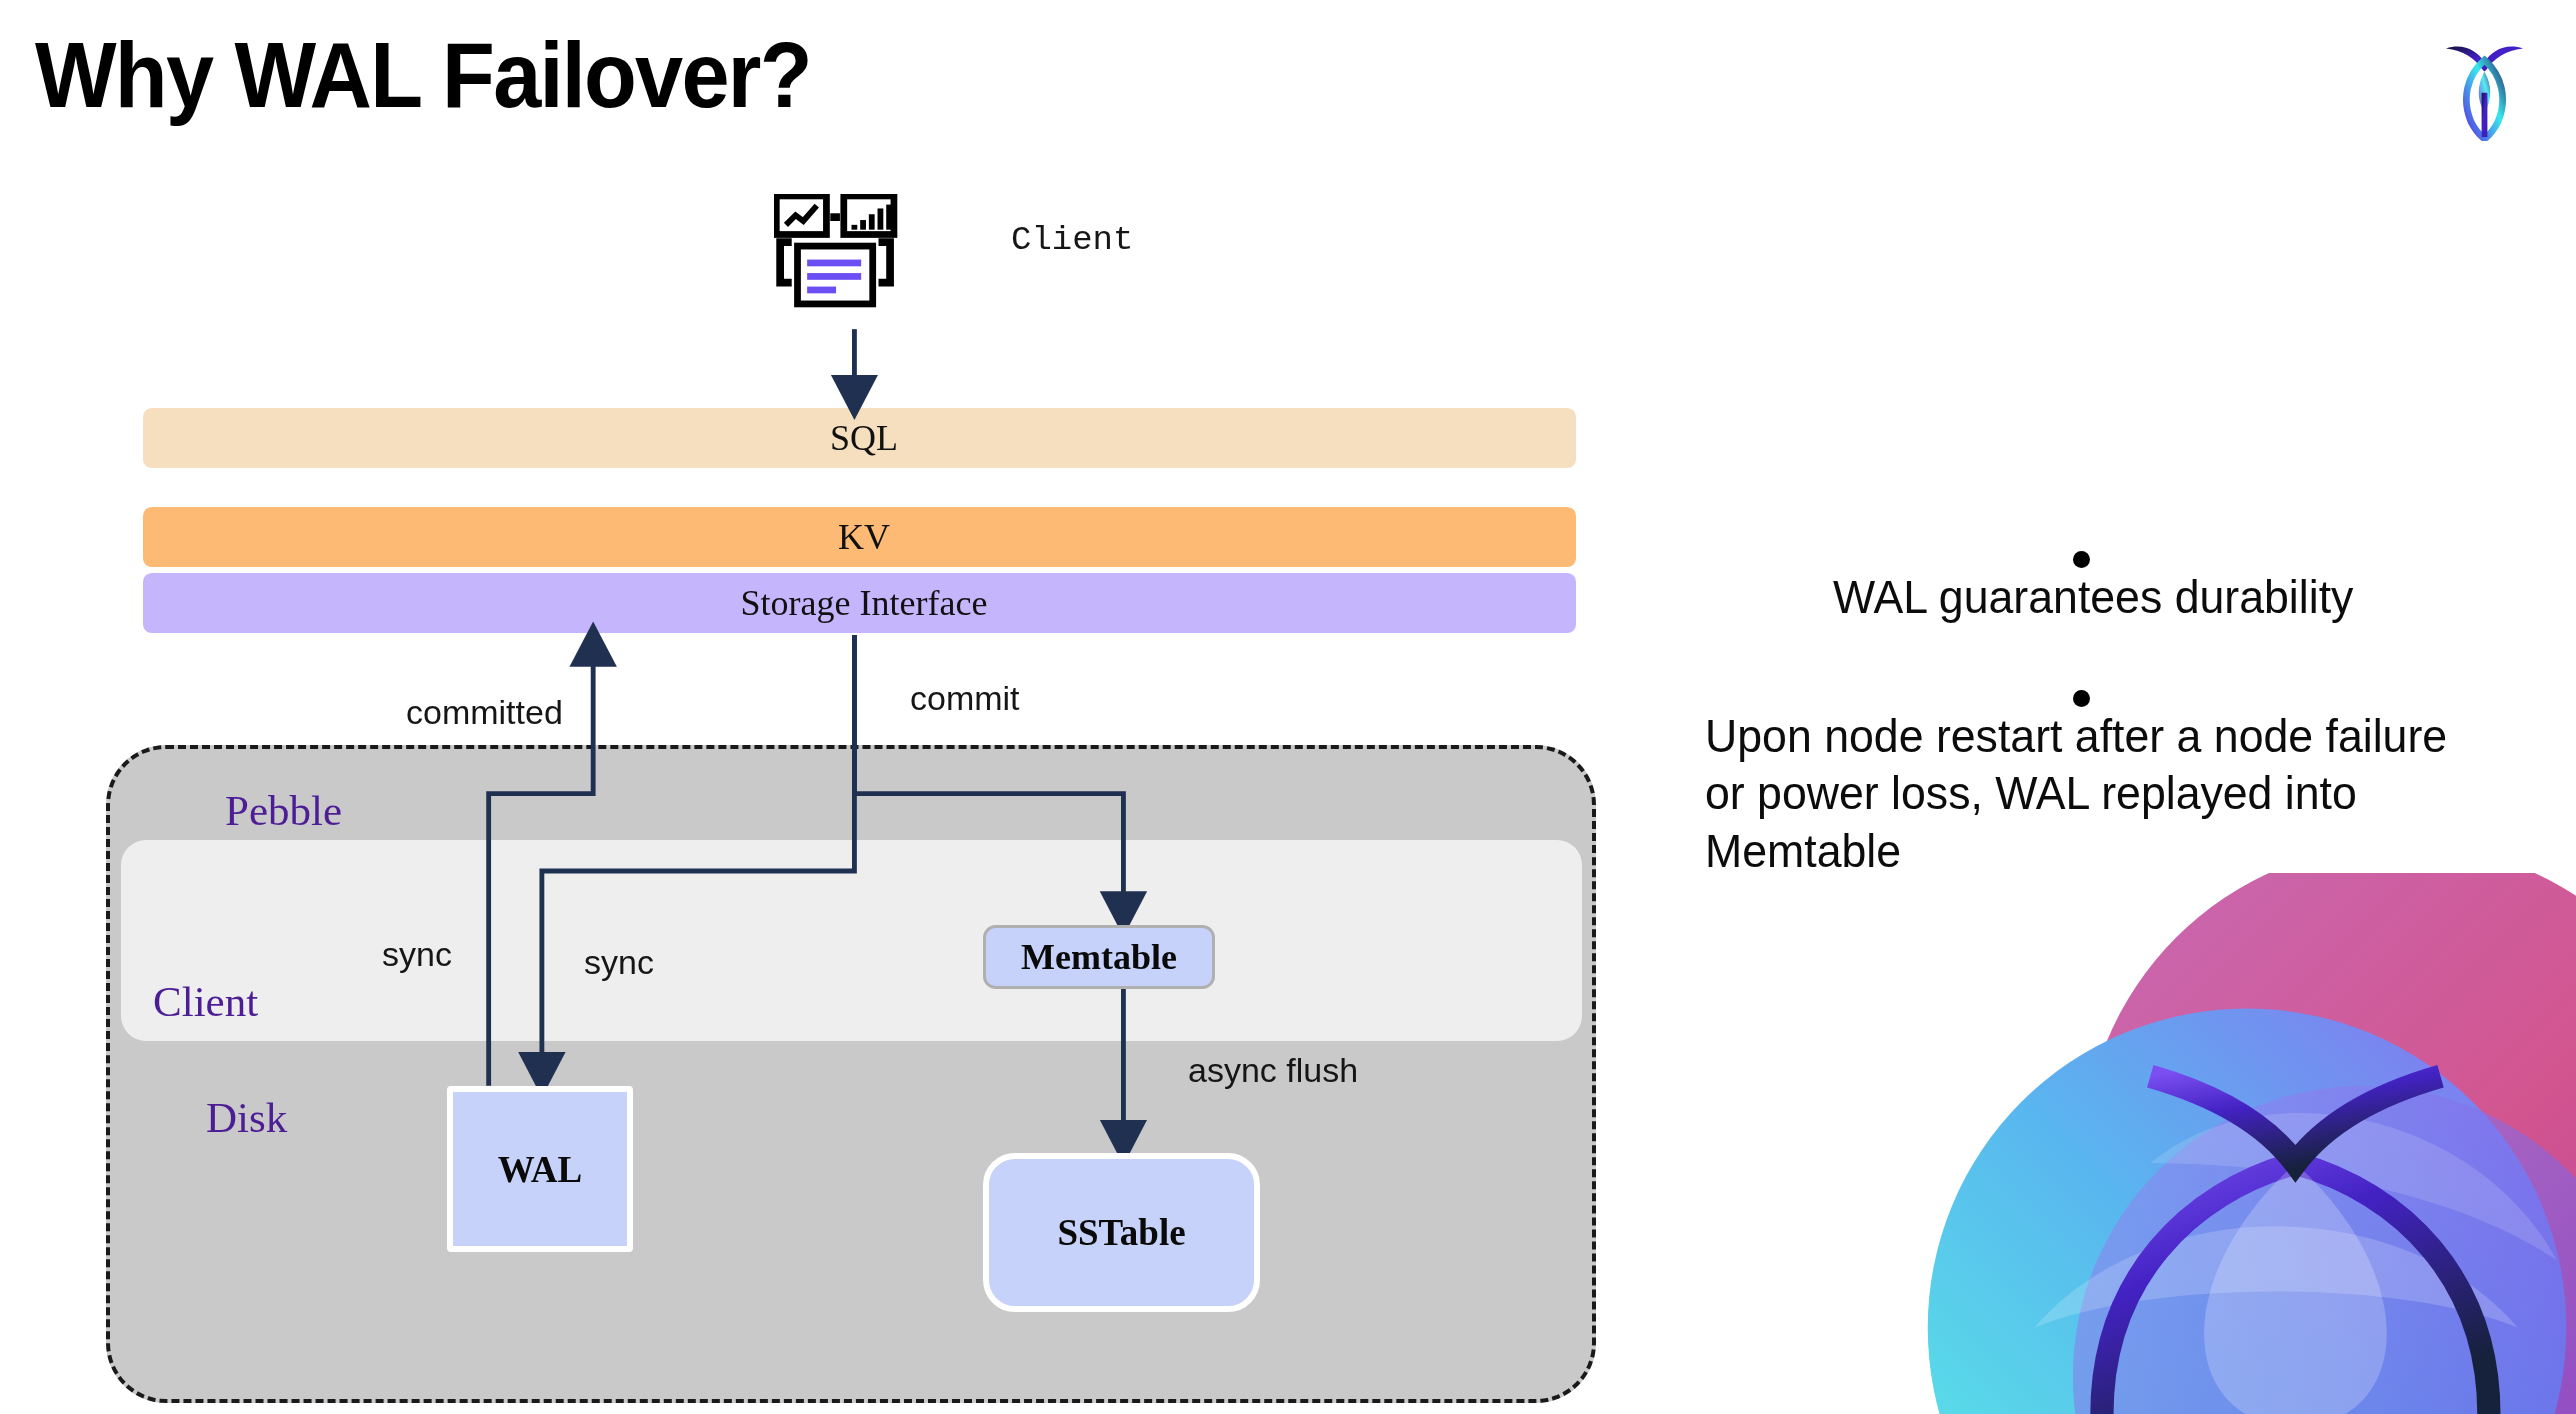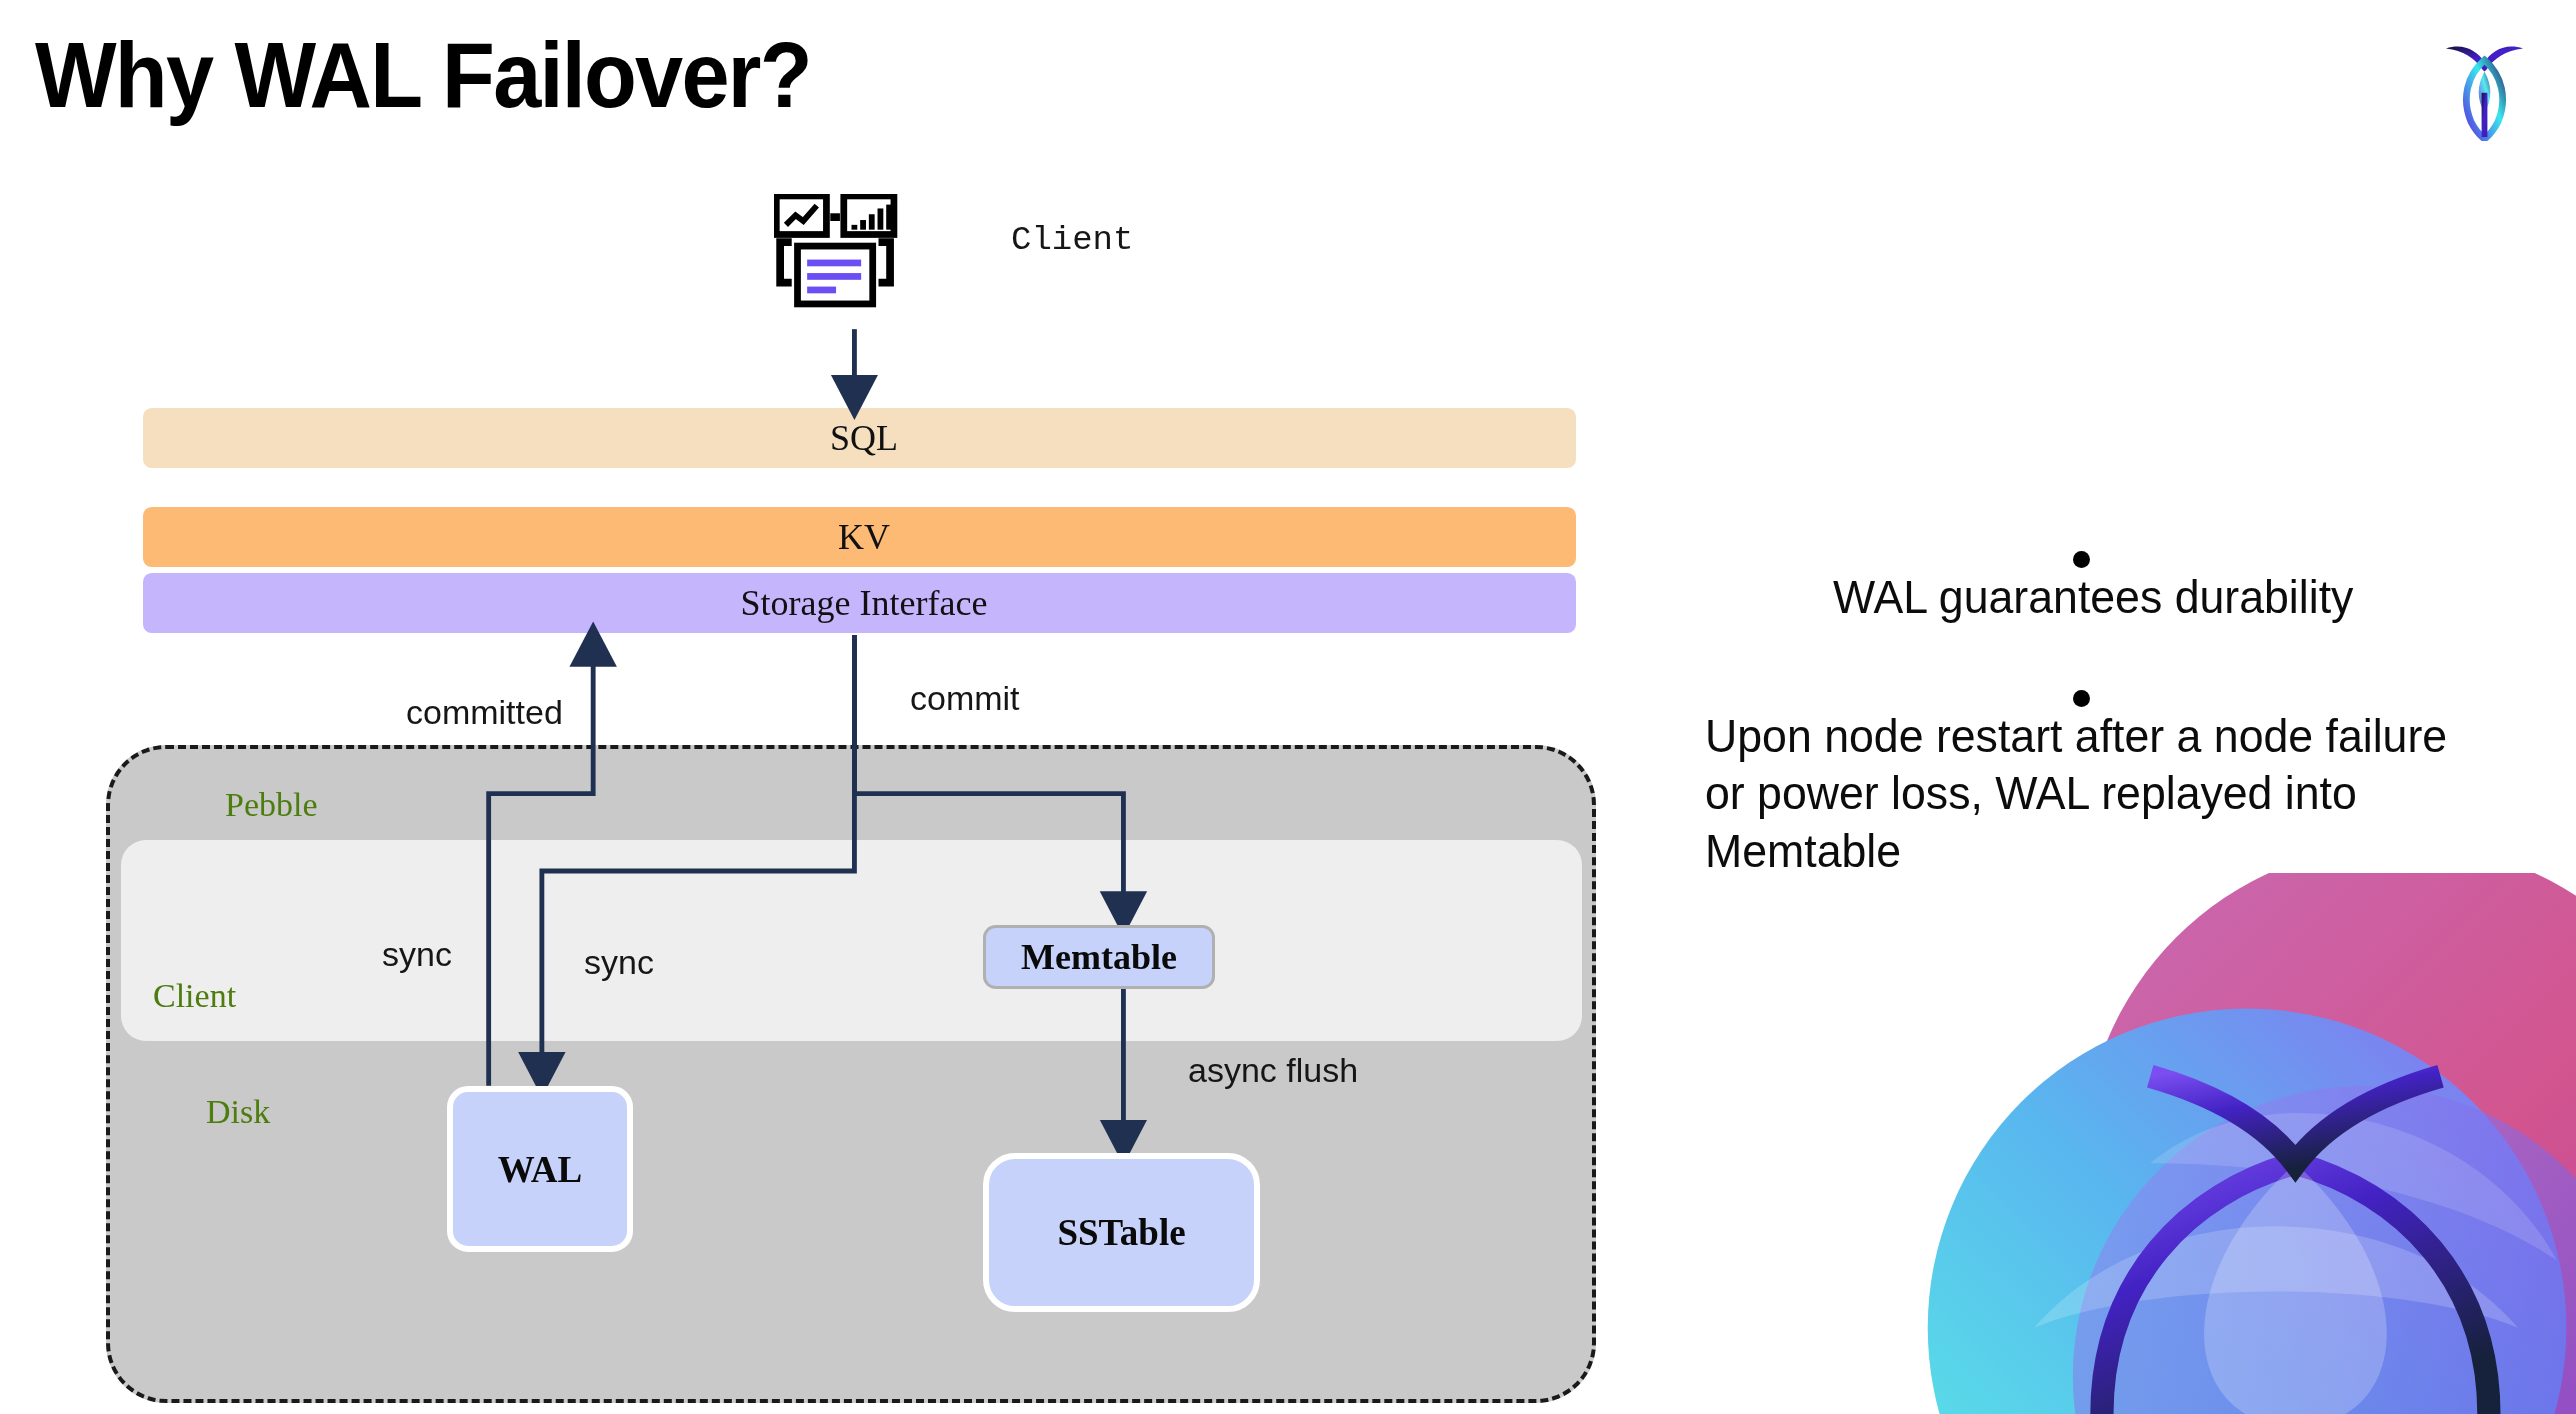--- a/index.html
+++ b/index.html
@@ -33,21 +33,21 @@
   #bar-sql{top:408px;}
   #bar-kv{top:507px;}
   #bar-storage{top:573px;}
 
   
   #pebble-box{position:absolute;left:106px;top:745px;width:1490px;height:658px;
     background:#c9c9c9;border:4.8px dashed #1a1a1a;border-radius:60px;box-sizing:border-box;}
   #memory-band{position:absolute;left:121px;top:840px;width:1461px;height:201px;
     background:#eeeeee;border-radius:25px;}
 
-  .zone-lbl{position:absolute;font-family:"Liberation Serif",serif;font-size:34px;color:#4d7c0f;}
+  .zone-lbl{position:absolute;font-family:"Liberation Serif",serif;font-size:43px;color:#4c1d95;}
   #lbl-pebble{left:225px;top:786px;}
   #lbl-memory{left:153px;top:977px;}
   #lbl-disk{left:206px;top:1093px;}
 
   
   .edge-lbl{position:absolute;font-family:"Liberation Sans",sans-serif;
             font-size:34px;color:#161616;white-space:nowrap;}
   #lbl-committed{left:406px;top:693px;}
   #lbl-commit{left:910px;top:679px;}
   #lbl-sync-a{left:382px;top:935px;}
@@ -55,21 +55,21 @@
   #lbl-asyncflush{left:1188px;top:1051px;}
   #lbl-client{left:1011px;top:221px;font-family:Liberation Mono, monospace;}
 
   
   .node-box{position:absolute;display:flex;align-items:center;justify-content:center;
             background:#c6d2f9;box-sizing:border-box;}
   .node-box .nlbl{font-family:"Liberation Serif",serif;font-weight:700;color:#0a0a0a;}
   #node-memtable{left:983px;top:925px;width:232px;height:64px;border-radius:12.6px;
                  border:3.9px solid #b0b0b0;}
   #node-memtable .nlbl{font-size:36px;}
-  #node-wal{left:447px;top:1086px;width:186px;height:166px;border-radius:21px;
+  #node-wal{left:447px;top:1086px;width:186px;height:166px;border-radius:4px;
             border:6.8px solid #ffffff;}
   #node-wal .nlbl{font-size:37px;}
   #node-sstable{left:983px;top:1153px;width:277px;height:159px;border-radius:32px;
                 border:6.8px solid #ffffff;}
   #node-sstable .nlbl{font-size:37px;}
 
   
   #client-icon{position:absolute;left:774px;top:194px;width:155px;height:135px;}
 
   

